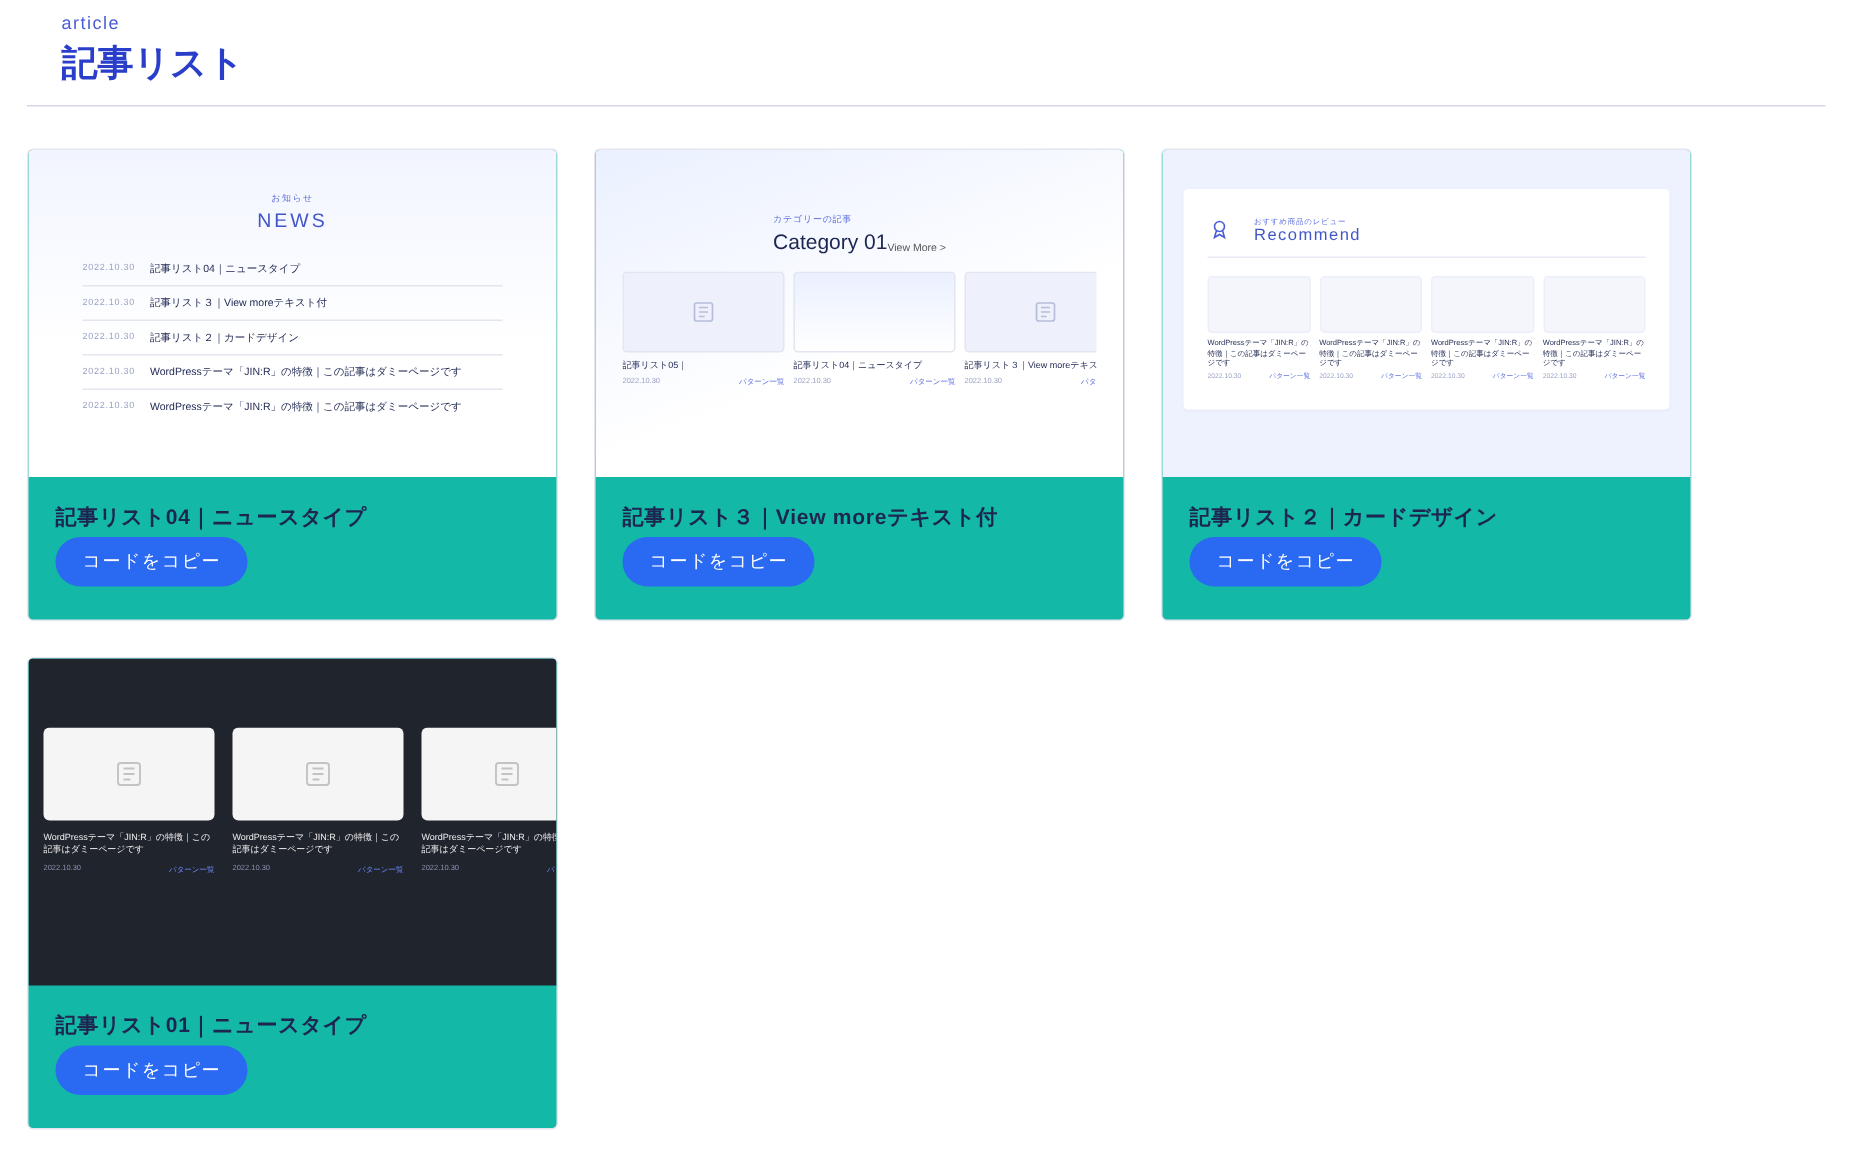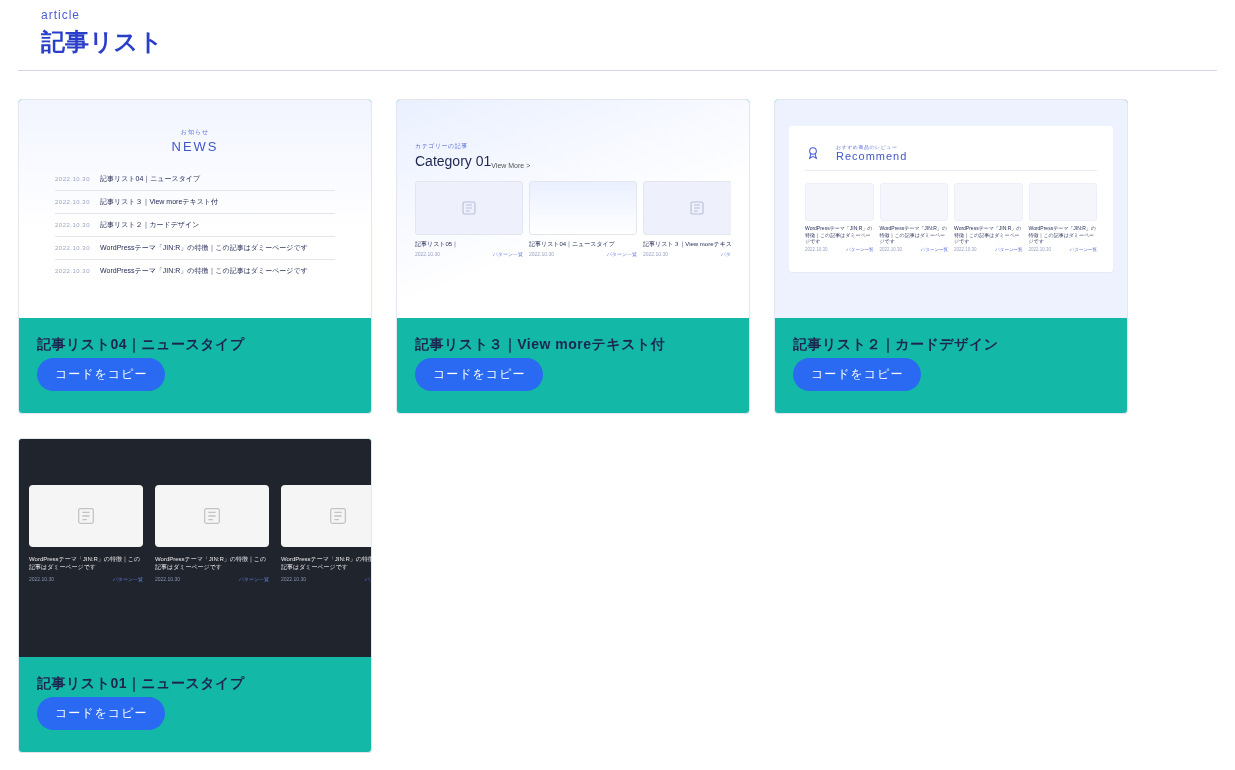--- a/index.html
+++ b/index.html
@@ -80,21 +80,21 @@
     .pv1-h { text-align:center; font-size:13px; color:#4256c8; letter-spacing:2px; margin:2px 0 14px; }
     .pv1-row { display:flex; gap:10px; align-items:center; padding:6px 0; border-bottom:1px solid #e3e5ef; }
     .pv1-row:last-child { border-bottom:none; }
     .pv1-date { color:#9aa3c4; font-size:6px; letter-spacing:.5px; }
     .pv1-txt  { color:#1d2651; font-size:7px; }
 
     
     .pv2 { padding:42px 18px 0; background: linear-gradient(160deg,#eaf0ff 0%,#ffffff 60%); }
     .pv2-k { font-size:6px; color:#5c6fdd; letter-spacing:.5px; }
     .pv2-h { font-size:14px; color:#1d2651; margin-top:2px; }
-    .pv2-top { display:flex; justify-content:flex-start; align-items:flex-end; }
+    .pv2-top { display:flex; justify-content:center; align-items:flex-end; }
     .pv2-more { font-size:7px; color:#555; }
     .pv2-row { display:flex; gap:6px; margin-top:12px; overflow:hidden; }
     .pv2-item { flex:0 0 108px; }
     .pv2-thumb { height:54px; background:#eef1fb; border:1px solid #e3e5ef; border-radius:3px; position:relative; }
     .pv2-thumb svg { position:absolute; inset:0; margin:auto; }
     .pv2-cap  { font-size:6px; color:#1d2651; margin-top:6px; line-height:1.3; }
     .pv2-meta { display:flex; justify-content:space-between; margin-top:2px; font-size:5px; color:#9aa3c4; }
     .pv2-meta .tag { color:#5c6fdd; }
 
     

